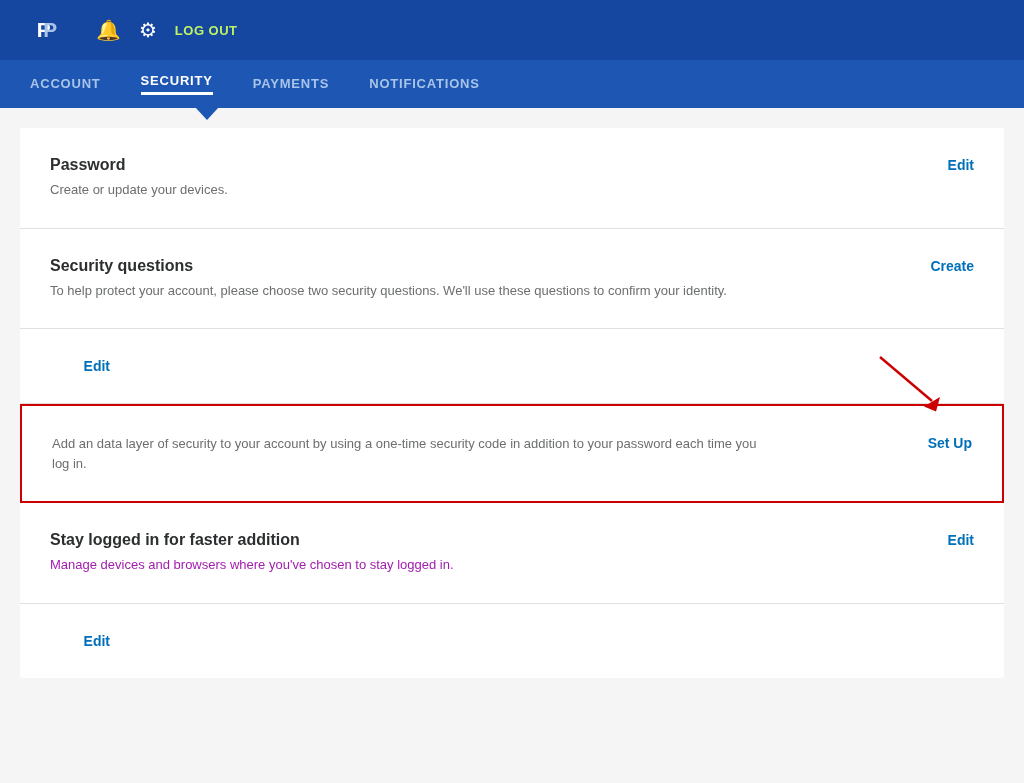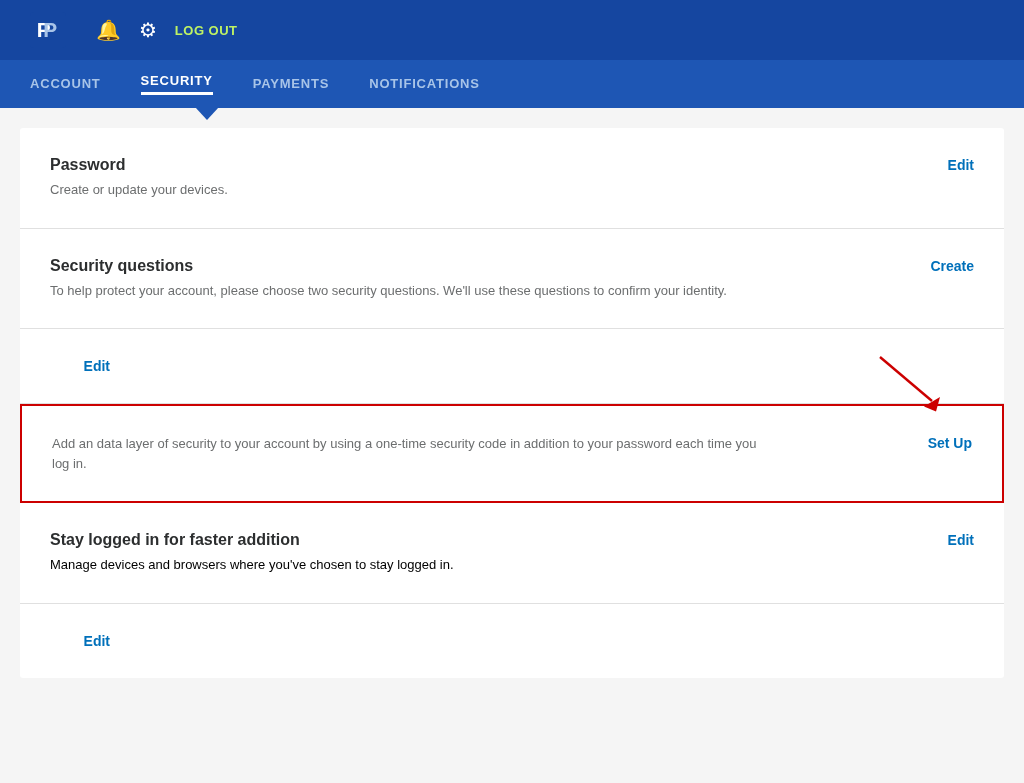--- a/index.html
+++ b/index.html
@@ -120,21 +120,21 @@
       color: #2c2e2f;
       margin-bottom: 6px;
     }
     .section-desc {
       font-size: 13px;
       color: #6c6e6f;
       line-height: 1.5;
       max-width: 720px;
     }
     .section-desc.orange {
-      color: #000000;
+      color: #a21caf;
     }
 
     .section-action {
       flex-shrink: 0;
       min-width: 60px;
       text-align: right;
     }
     .action-link {
       color: #0070ba;
       font-size: 14px;

